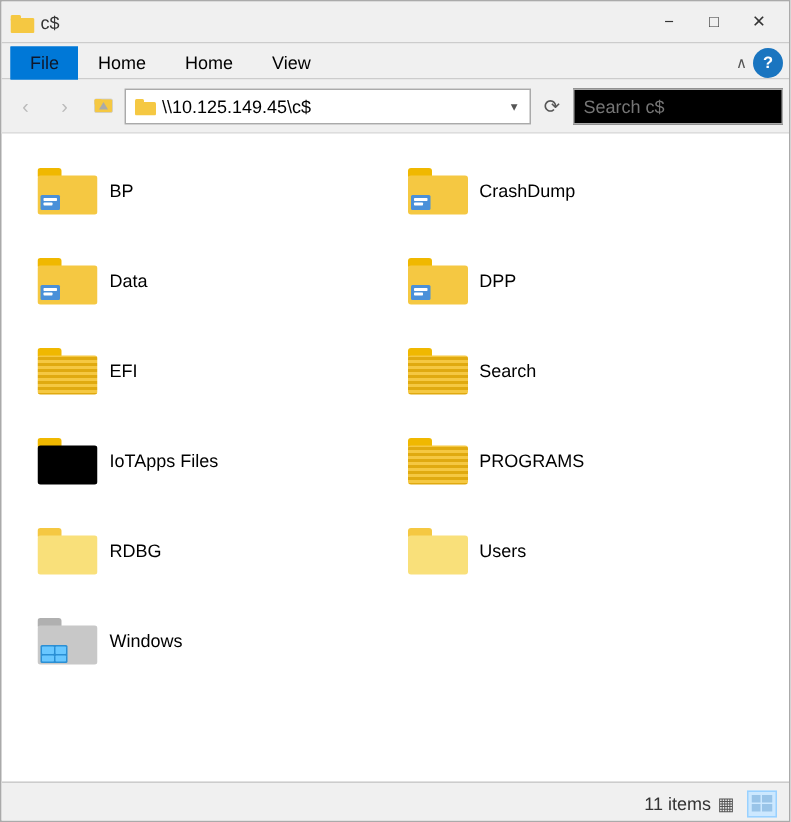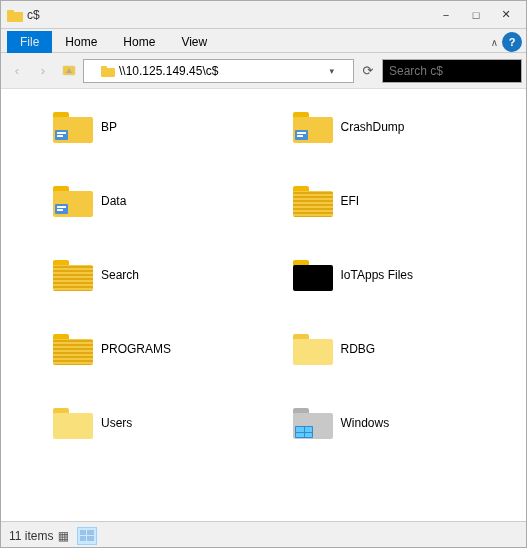--- a/index.html
+++ b/index.html
@@ -63,21 +63,21 @@
       padding: 0 12px;
       font-size: 12px;
       display: flex;
       align-items: center;
       cursor: pointer;
       border: 1px solid transparent;
       margin-bottom: -1px;
     }
     .ribbon-tab.active {
       background: #0078d7;
-      color: #e5e5e5;
+      color: #0f172a;
       border-color: #0078d7;
     }
     .ribbon-tab-right {
       margin-left: auto;
       display: flex;
       align-items: center;
       padding-right: 4px;
     }
     .ribbon-expand-btn {
       font-size: 10px;
@@ -123,21 +123,21 @@
       border-radius: 2px;
     }
     .nav-btn.disabled { color: #bbb; cursor: default; }
     .address-bar {
       flex: 1;
       height: 24px;
       background: #fff;
       border: 1px solid #aaa;
       display: flex;
       align-items: center;
-      padding: 0 17px;
+      padding: 0 6px;
       position: relative;
     }
     .address-text {
       flex: 1;
       font-size: 12px;
       color: #000;
       white-space: nowrap;
       overflow: hidden;
     }
     .address-dropdown-btn {
@@ -185,23 +185,22 @@
     }
 
     
     .file-area {
       flex: 1;
       padding: 8px 16px;
       overflow-y: auto;
       display: grid;
       grid-template-columns: 1fr 1fr;
       grid-auto-rows: 60px;
-      gap: 14px;
+      gap: 0;
       align-content: start;
-      margin-left: 28px;
     }
 
     .file-item {
       display: flex;
       align-items: center;
       gap: 8px;
       padding: 6px 8px;
       cursor: pointer;
       border-radius: 2px;
     }
@@ -211,21 +210,21 @@
       white-space: nowrap;
     }
 
     
     .status-bar {
       height: 28px;
       background: #f0f0f0;
       border-top: 1px solid #ccc;
       display: flex;
       align-items: center;
-      justify-content: flex-start;
+      justify-content: flex-end;
       padding: 0 8px;
       font-size: 12px;
       color: #333;
     }
     .status-right {
       display: flex;
       gap: 4px;
     }
     .view-btn {
       width: 20px;
@@ -367,20 +366,41 @@
       <rect x="4" y="27" width="6" height="2" rx="0.5" fill="white"></rect>
 
   </svg>
     </div>
     <span class="file-name">Data</span>
   </div>
       <div class="file-item">
     <div style="flex-shrink:0;">
       <svg width="40" height="36" viewBox="0 0 40 36" style="flex-shrink:0;">
     <defs>
+      <pattern id="stripe_DPP" patternUnits="userSpaceOnUse" width="4" height="4">
+        <rect width="4" height="4" fill="#f5c842"></rect>
+        <rect y="2" width="4" height="2" fill="#e0aa10"></rect>
+      </pattern>
+    </defs>
+
+    <rect x="0" y="4" width="16" height="7" rx="2" ry="2" fill="#f0b800"></rect>
+
+    <rect x="0" y="9" width="40" height="26" rx="2" ry="2" fill="#f5c842"></rect>
+    <rect x="2" y="22" width="13" height="10" rx="1" fill="#4a90d9"></rect>
+      <rect x="4" y="24" width="9" height="2" rx="0.5" fill="white"></rect>
+      <rect x="4" y="27" width="6" height="2" rx="0.5" fill="white"></rect>
+
+  </svg>
+    </div>
+    <span class="file-name">DPP</span>
+  </div>
+      <div class="file-item">
+    <div style="flex-shrink:0;">
+      <svg width="40" height="36" viewBox="0 0 40 36" style="flex-shrink:0;">
+    <defs>
       <pattern id="stripe_EFI" patternUnits="userSpaceOnUse" width="4" height="4">
         <rect width="4" height="4" fill="#f5c842"></rect>
         <rect y="2" width="4" height="2" fill="#e0aa10"></rect>
       </pattern>
     </defs>
 
     <rect x="0" y="4" width="16" height="7" rx="2" ry="2" fill="#f0b800"></rect>
 
     <rect x="0" y="9" width="40" height="26" rx="2" ry="2" fill="url(#stripe_EFI)"></rect>
 

